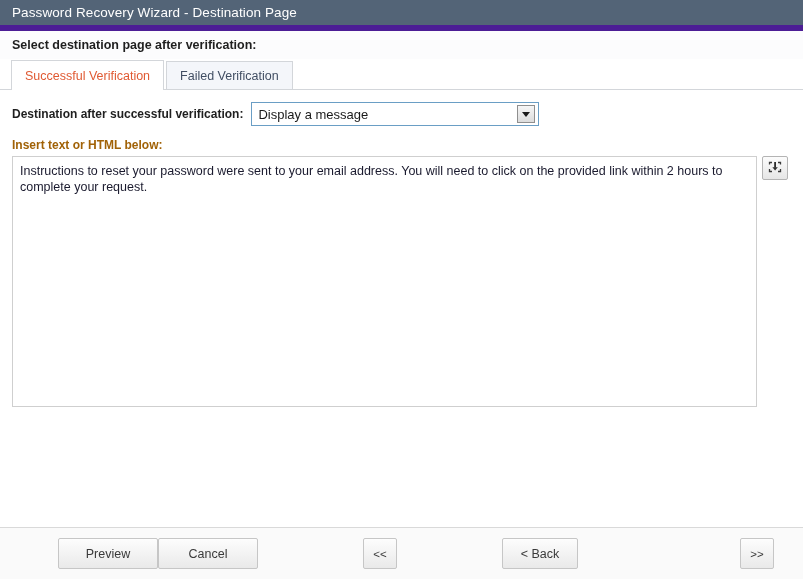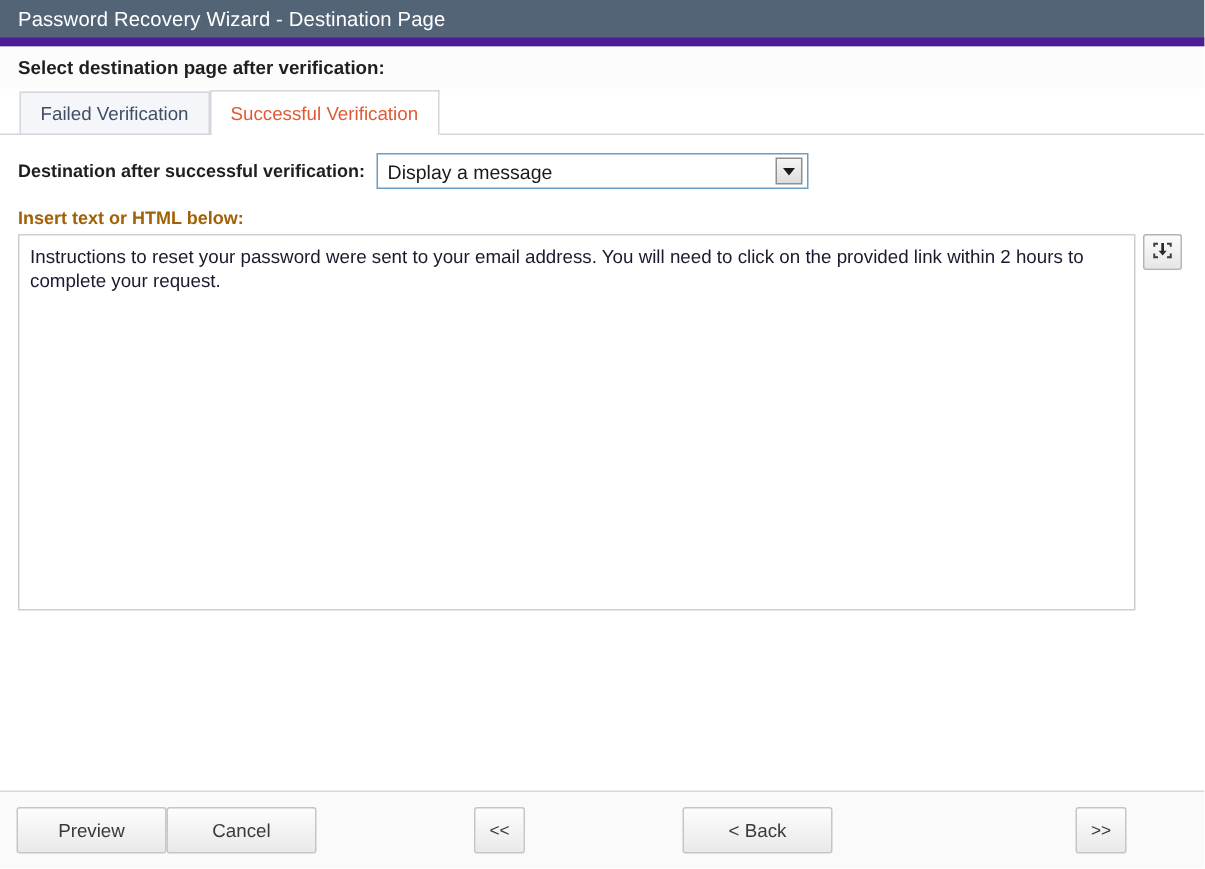--- a/index.html
+++ b/index.html
@@ -200,21 +200,21 @@
     right: 0;
     bottom: 0;
     height: 52px;
     background: #fafafa;
     border-top: 1px solid #d9d9d9;
     display: flex;
     align-items: center;
     box-sizing: border-box;
     padding: 0 11px;
   }
-  .footer-left { display: flex; }
+  .footer-left { display: flex; margin-left: 47px; }
   .footer-spacer { flex: 1; }
   .footer-right { display: flex; align-items: center; gap: 48px; }
 
   .btn {
     height: 31px;
     background: linear-gradient(to bottom, #fdfdfd 0%, #e9e9e9 100%);
     border: 1px solid #c6c6c6;
     border-radius: 2px;
     box-sizing: border-box;
     font-family: "Liberation Sans", sans-serif;
@@ -222,46 +222,46 @@
     color: #3a3a3a;
     cursor: pointer;
     padding: 0;
     display: flex;
     align-items: center;
     justify-content: center;
   }
   .btn-preview { width: 100px; }
   .btn-cancel  { width: 100px; }
   .btn-small   { width: 34px; font-size: 11.5px; }
-  .btn-wide    { width: 100px; text-align: right; }
+  .btn-wide    { width: 76px; text-align: right; }
   .btn-finish {
     width: 104px;
     background: linear-gradient(to bottom, #63b0d3 0%, #3e8fb5 100%);
     border: 1px solid #2e7b9e;
     color: #ffffff;
   }
   .gap { width: 9px; }
 </style>
 </head>
 <body>
 
 <div class="titlebar">
   <span class="titlebar-text">Password Recovery Wizard - Destination Page</span>
 </div>
 
 <div class="subheader">
   <span class="subheader-text">Select destination page after verification:</span>
 </div>
 
 <div class="tabstrip">
+  <div class="tab active">
+    <span>Successful Verification</span>
+  </div>
   <div class="tab inactive">
     <span>Failed Verification</span>
-  </div>
-  <div class="tab active">
-    <span>Successful Verification</span>
   </div>
 </div>
 
 <div class="content">
 
   <div class="dest-row">
     <span class="dest-label">Destination after successful verification:</span>
     <div class="select-wrap">
       <span class="select-value">Display a message</span>
       <span class="select-arrow-btn">

